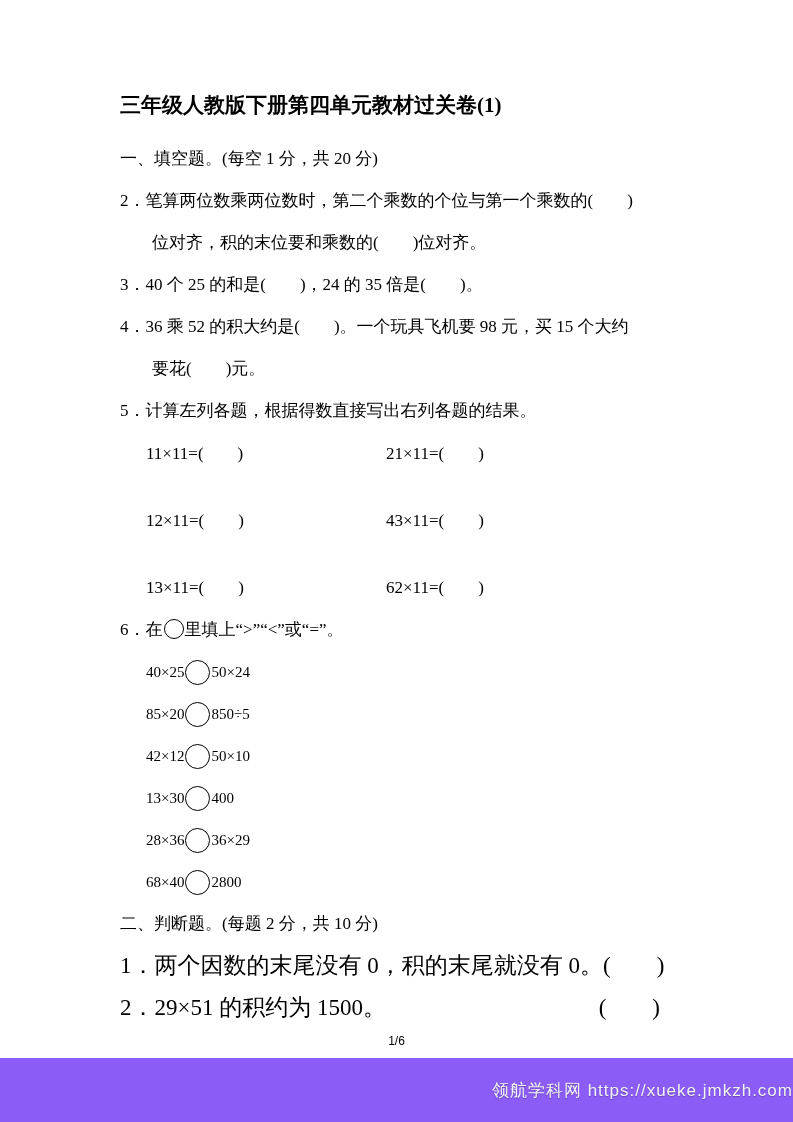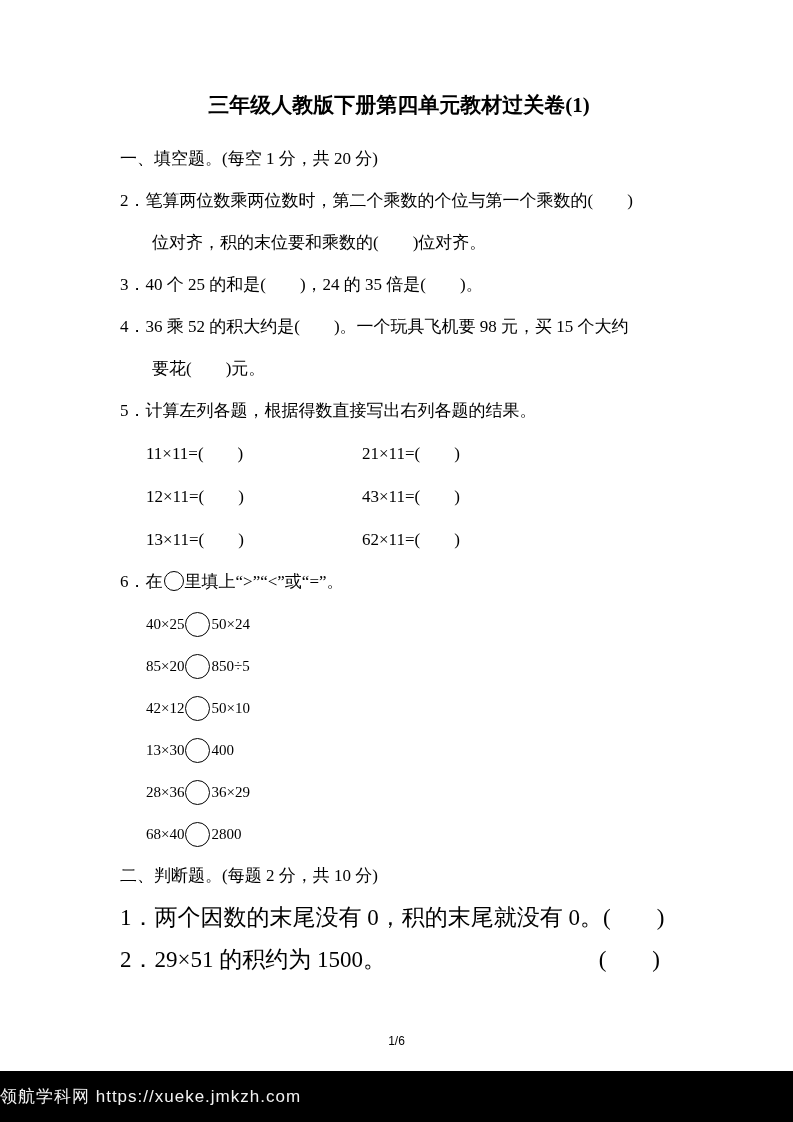--- a/index.html
+++ b/index.html
@@ -13,35 +13,36 @@
     overflow:hidden;
   }
   .content {
     position:absolute;
     left:120px; top:90px;
     width:558px;
   }
   .title {
     font-size:21px;
     font-weight:bold;
-    text-align:center;
+    text-align:left;
     line-height:30px;
     margin:0 0 18px 0;
     white-space:nowrap;
   }
   .row {
     font-size:17px;
     line-height:42px;
     white-space:nowrap;
   }
   .indent { padding-left:32px; }
   .calc-grid {
     padding-left:26px;
     display:grid;
     grid-template-columns:216px auto;
+    gap:24px;
   }
   .calc-grid .row { line-height:43px; }
   .cmp-row {
     display:flex;
     align-items:center;
     height:42px;
     padding-left:26px;
     font-size:15px;
     white-space:nowrap;
   }
@@ -77,25 +78,25 @@
     left:0; right:0;
     bottom:74px;
     text-align:center;
     font-size:12px;
     font-family:"Liberation Sans","DejaVu Sans",sans-serif;
     color:#000;
   }
   .watermark-bar {
     position:absolute;
     left:0; right:0; bottom:0;
-    height:51px;
-    background:#000000;
+    height:64px;
+    background:#8b5cf6;
     display:flex;
     align-items:center;
-    justify-content:flex-start;
+    justify-content:flex-end;
   }
   .watermark-text {
     color:#f2f2f2;
     font-size:17px;
     font-family:"Liberation Sans","DejaVu Sans",sans-serif;
     letter-spacing:1px;
     text-shadow:0 1px 1px rgba(0,0,0,0.25);
   }
 </style>
 </head>

